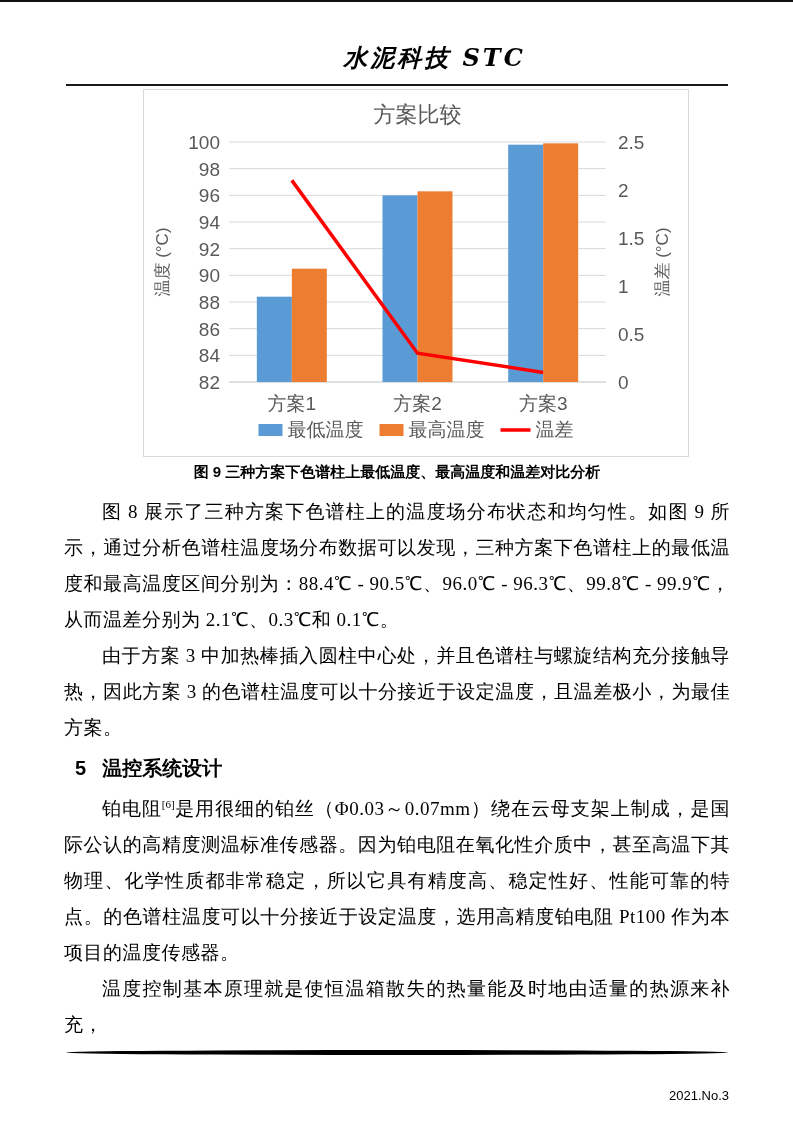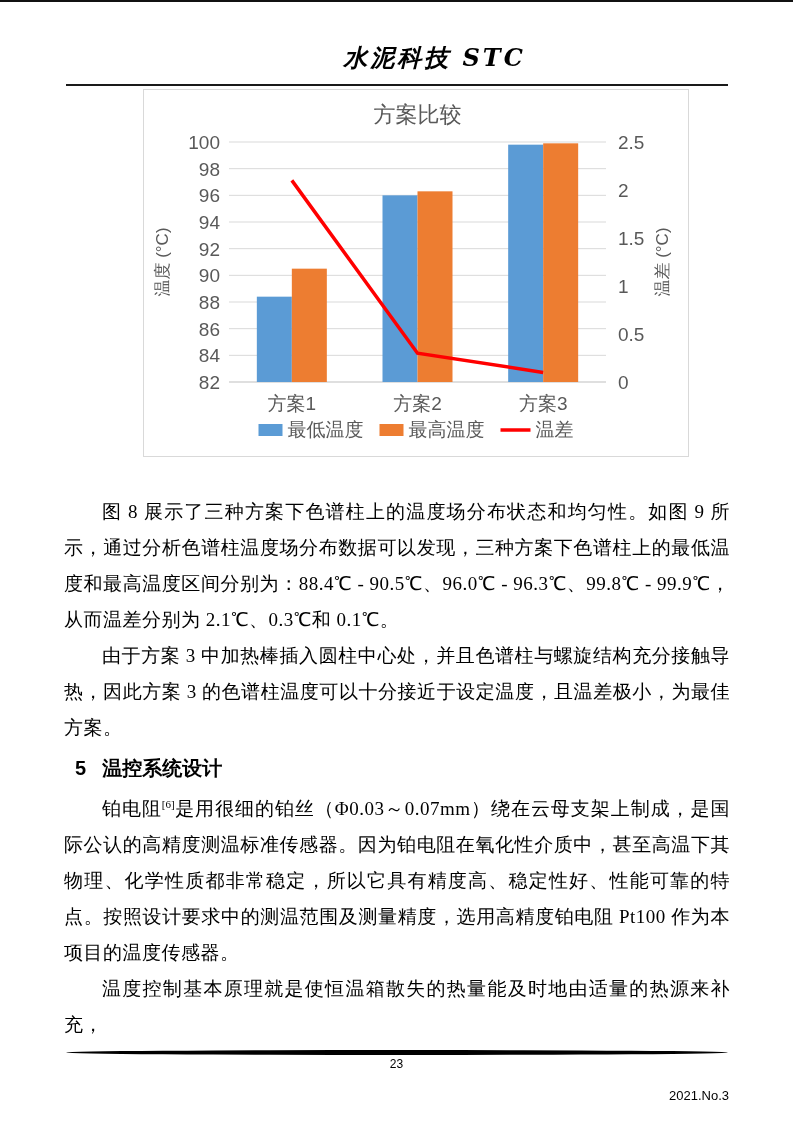--- a/index.html
+++ b/index.html
@@ -108,27 +108,27 @@
         <text x="524" y="172" text-anchor="middle" font-size="17" fill="#595959" transform="rotate(-90 524 172)">温差 (°C)</text>
         <rect x="114.5" y="334" width="24" height="12" fill="#5B9BD5"></rect>
         <text x="143.5" y="346" font-size="19" fill="#595959">最低温度</text>
         <rect x="235.5" y="334" width="24" height="12" fill="#ED7D31"></rect>
         <text x="264.5" y="346" font-size="19" fill="#595959">最高温度</text>
         <line x1="356.5" x2="386.5" y1="340" y2="340" stroke="#FF0000" stroke-width="3.5"></line>
         <text x="391.5" y="346" font-size="19" fill="#595959">温差</text>
       </svg>
   </div>
 
+  <div class="figure-caption">图 9  三种方案下色谱柱上最低温度、最高温度和温差对比分析</div>
 
   <div class="content">
     <p>图 8 展示了三种方案下色谱柱上的温度场分布状态和均匀性。如图 9 所示，通过分析色谱柱温度场分布数据可以发现，三种方案下色谱柱上的最低温度和最高温度区间分别为：88.4℃ - 90.5℃、96.0℃ - 96.3℃、99.8℃ - 99.9℃，从而温差分别为 2.1℃、0.3℃和 0.1℃。</p>
     <p>由于方案 3 中加热棒插入圆柱中心处，并且色谱柱与螺旋结构充分接触导热，因此方案 3 的色谱柱温度可以十分接近于设定温度，且温差极小，为最佳方案。</p>
     <div class="section-heading">
       <span class="heading-number">5</span><span>温控系统设计</span>
     </div>
-    <p><span>铂电阻</span><span class="ref-sup">[6]</span><span>是用很细的铂丝（Φ0.03～0.07mm）绕在云母支架上制成，是国际公认的高精度测温标准传感器。因为铂电阻在氧化性介质中，甚至高温下其物理、化学性质都非常稳定，所以它具有精度高、稳定性好、性能可靠的特点。按照设计要求中的测温范围及测量精度，选用高精度铂电阻 Pt100 作为本项目的温度传感器。</span></p>
+    <p><span>铂电阻</span><span class="ref-sup">[6]</span><span>是用很细的铂丝（Φ0.03～0.07mm）绕在云母支架上制成，是国际公认的高精度测温标准传感器。因为铂电阻在氧化性介质中，甚至高温下其物理、化学性质都非常稳定，所以它具有精度高、稳定性好、性能可靠的特点。的色谱柱温度可以十分接近于设定温度，选用高精度铂电阻 Pt100 作为本项目的温度传感器。</span></p>
     <p>温度控制基本原理就是使恒温箱散失的热量能及时地由适量的热源来补充，</p>
   </div>
 
   <div class="footer-rule"></div>
-  <div class="footer-pagenum">23</div>
   <div class="footer-issue">2021.No.3</div>
 </div>
 
 </body></html>

